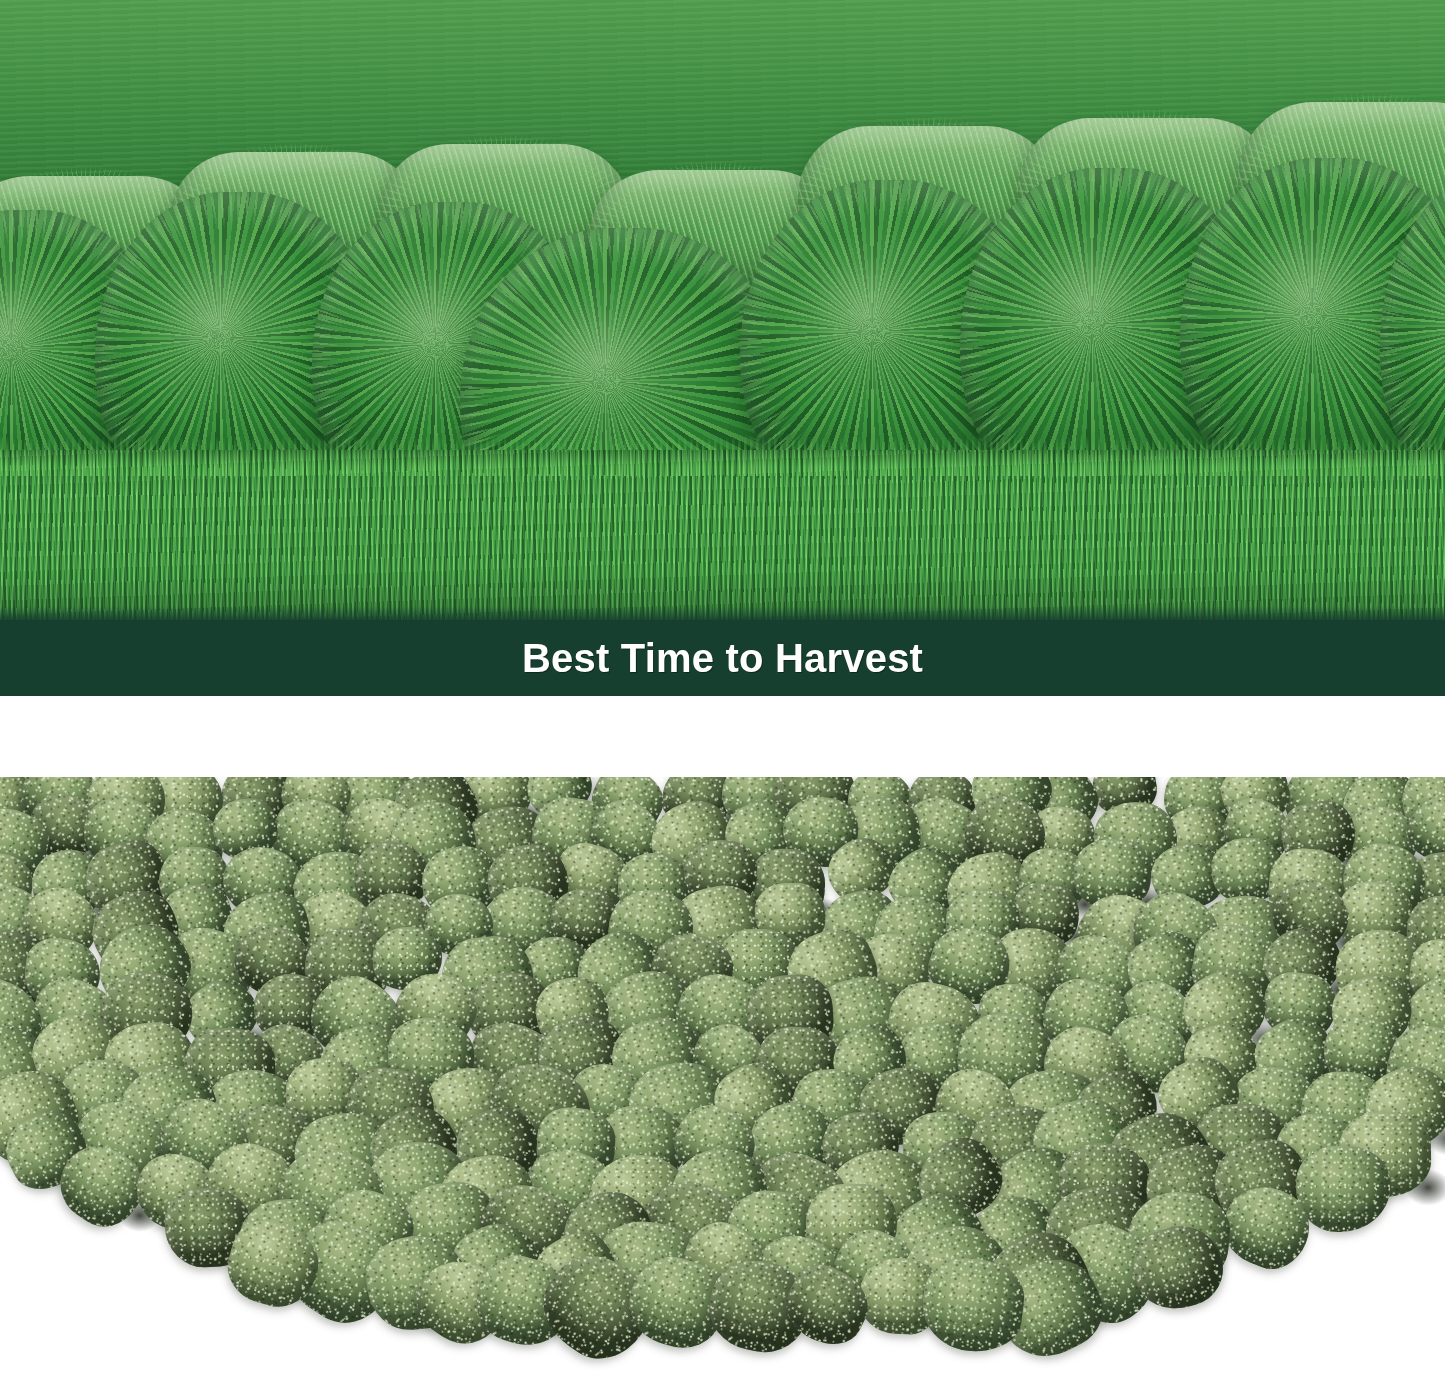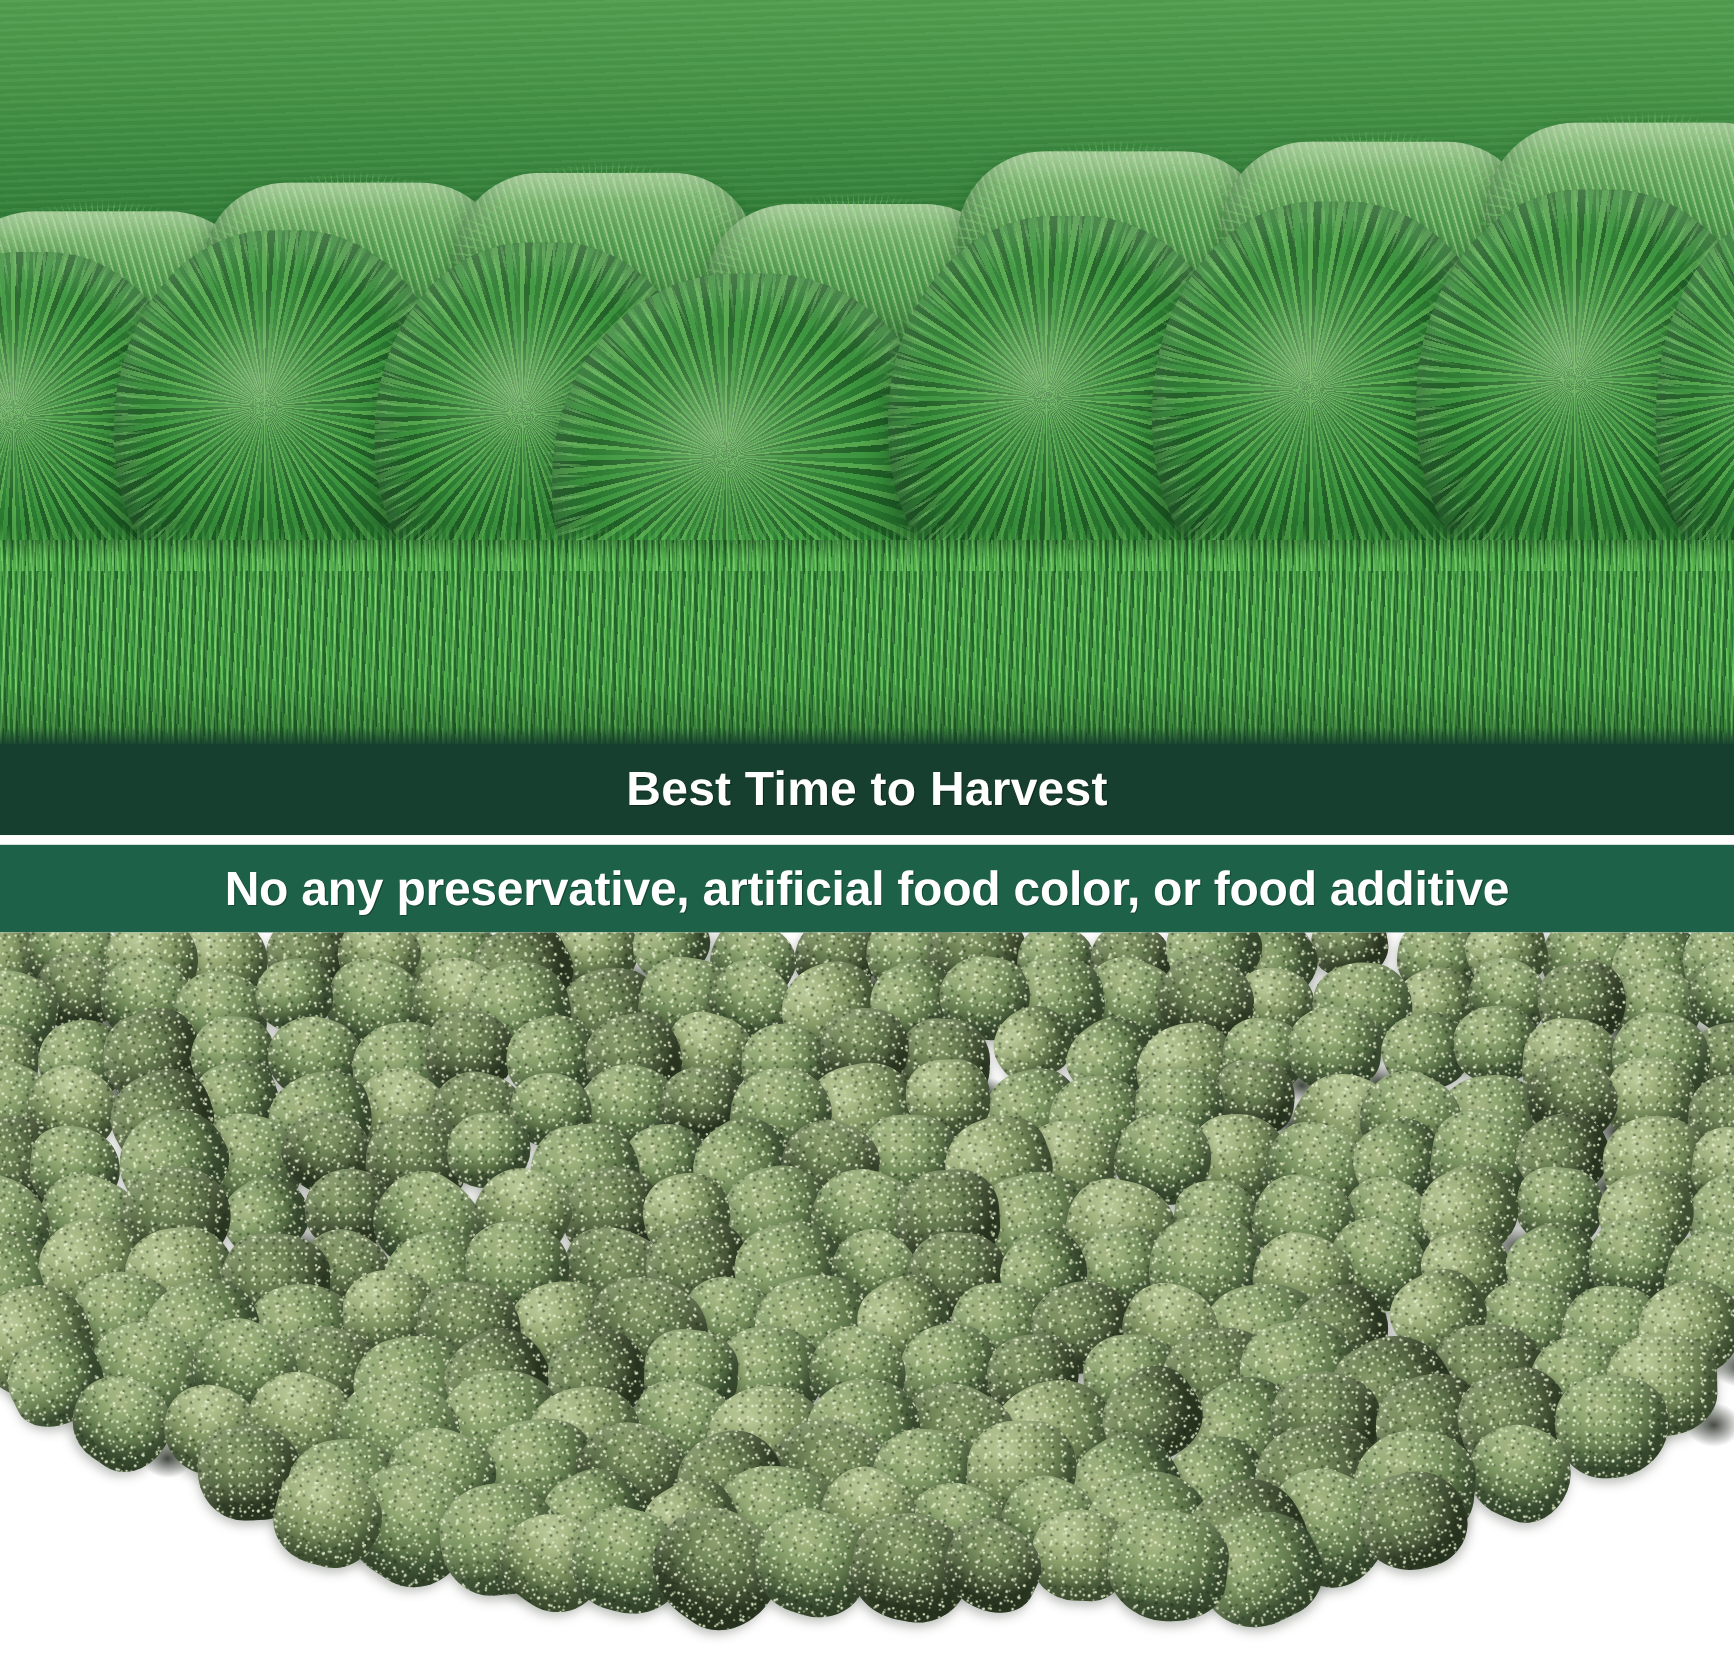--- a/index.html
+++ b/index.html
@@ -318,23 +318,20 @@
     <div class="grass-strip"></div>
     <div class="photo-bottom-shade"></div>
   </div>
 
   <div class="banner-dark">
     <span class="banner-text">Best Time to Harvest</span>
   </div>
 
   <div class="banner-gap"></div>
 
-  <div class="banner-mid">
-    <span class="banner-text">No any preservative, artificial food color, or food additive</span>
-  </div>
 
   <div class="pellet-photo">
     <div class="pellet-shadowfloor"></div>
     <div id="pellet-pile">
         <div class="pellet light" style="left:-38.5px;top:-11.3px;width:74.4px;height:68.5px;border-radius:39% 41% 46% 53% / 42% 40% 49% 47%;transform:rotate(-9.9deg);z-index:11;"></div>
         <div class="pellet" style="left:22.4px;top:-16.8px;width:75.9px;height:69.8px;border-radius:50% 51% 47% 42% / 49% 41% 45% 48%;transform:rotate(29.8deg);z-index:12;"></div>
         <div class="pellet-gapshade" style="left:77.0px;top:30.2px;width:38.0px;height:30.4px;z-index:9;"></div>
         <div class="pellet light" style="left:87.6px;top:-12.2px;width:77.0px;height:70.8px;border-radius:46% 43% 39% 41% / 49% 52% 52% 54%;transform:rotate(4.8deg);z-index:12;"></div>
         <div class="pellet light" style="left:145.9px;top:-10.0px;width:77.3px;height:71.1px;border-radius:53% 39% 44% 43% / 46% 51% 52% 49%;transform:rotate(0.8deg);z-index:11;"></div>
         <div class="pellet dark" style="left:222.1px;top:-14.4px;width:71.7px;height:66.0px;border-radius:45% 50% 41% 41% / 47% 45% 43% 50%;transform:rotate(-13.3deg);z-index:10;"></div>

